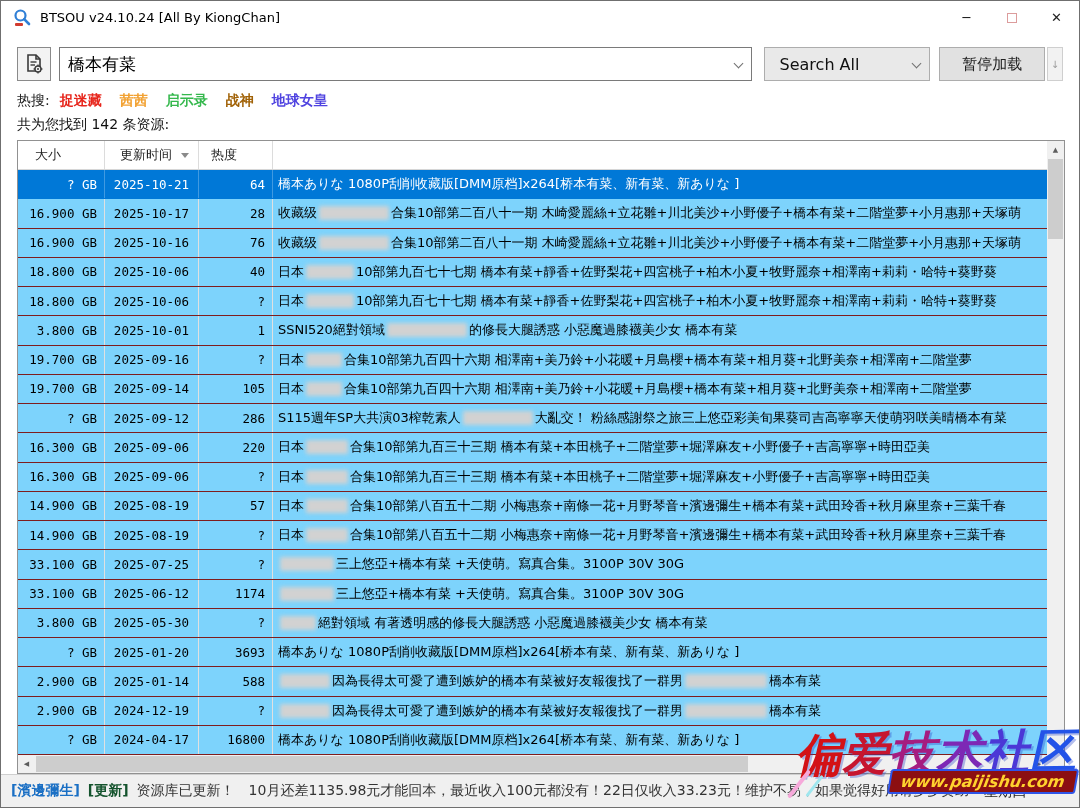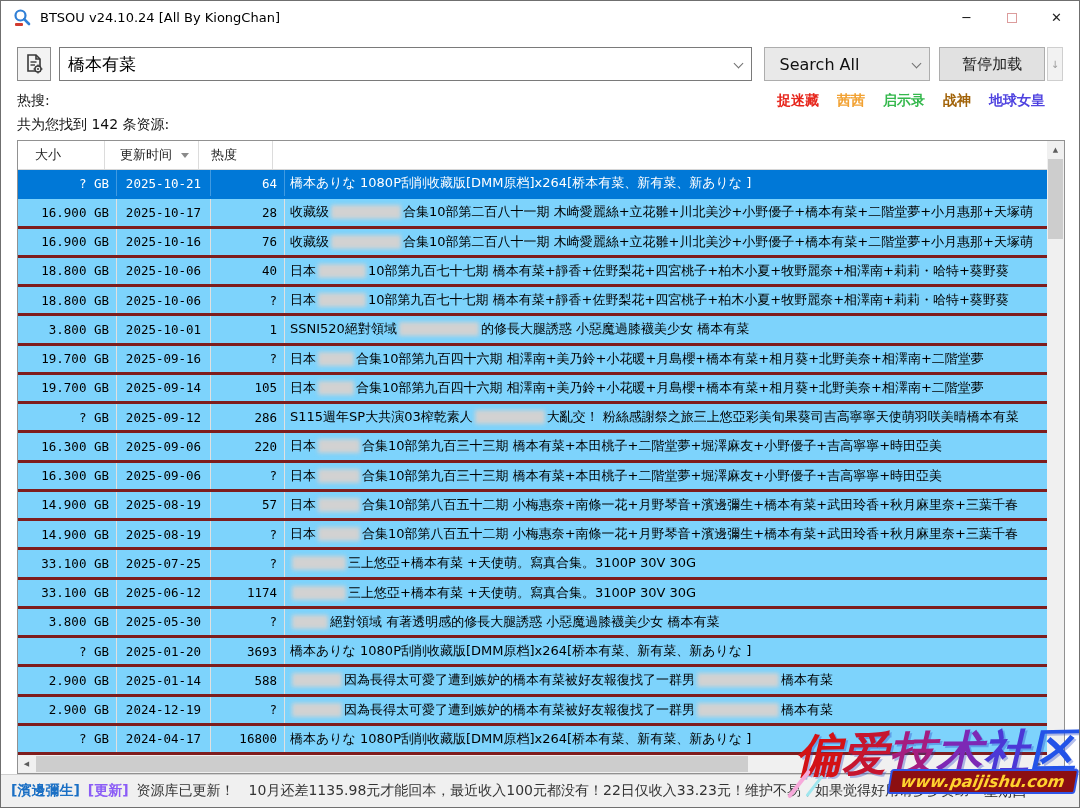--- a/index.html
+++ b/index.html
@@ -20,38 +20,38 @@
   .tool-btn { width:34px; border:1px solid #8a8a8a; background:#f3f3f3; display:flex; align-items:center; justify-content:center; }
   .search-combo { width:694px; margin-left:8px; border:1px solid #7a7a7a; background:#fff; display:flex; align-items:center; padding-left:8px; position:relative; }
   .search-combo .value { font-size:17px; color:#000; }
   .combo-arrow { position:absolute; right:9px; top:50%; transform:translateY(-58%) rotate(45deg); width:7px; height:7px; border-right:1.5px solid #707070; border-bottom:1.5px solid #707070; }
   .engine-combo { width:167px; margin-left:12px; border:1px solid #adadad; background:#e9e9e9; display:flex; align-items:center; padding-left:15px; position:relative; }
   .engine-combo .value { font-size:16px; color:#111; }
   .pause-btn { width:106px; margin-left:9px; border:1px solid #adadad; background:#e1e1e1; font-size:15px; color:#222; display:flex; align-items:center; justify-content:center; }
   .mini-btn { width:16px; margin-left:2px; border:1px solid #cfcfcf; background:#f2f2f2; color:#9a9a9a; font-size:10px; display:flex; align-items:center; justify-content:center; }
 
   
-  .hotsearch { display:flex; align-items:center; margin:10px 16px 0 16px; font-size:14px; height:20px;justify-content:space-between; }
+  .hotsearch { display:flex; align-items:center; margin:10px 16px 0 16px; font-size:14px; height:20px; }
   .hotsearch .label { color:#222; margin-right:10px; }
   .hot-link { font-weight:bold; margin-right:18px; cursor:pointer; }
 
   
   .summary { margin:5px 16px 0 16px; font-size:14px; color:#111; height:20px; }
 
   
   .table { position:relative; margin:4px 16px 0 16px; width:1048px; height:634px; border:1px solid #919191; background:#7dd3fc; }
   .thead { display:flex; height:29px; width:calc(100% - 17px); border-bottom:1px solid #d6d6d6; background:#fff; }
   .th { font-size:13px; color:#222; display:flex; align-items:center; border-right:1px solid #dcdcdc; }
   .th.size  { width:87px;  padding-left:17px; }
   .th.date  { width:94px;  padding-left:15px; }
   .th.heat  { width:74px;  padding-left:12px; }
   .th.title { flex:1; border-right:none; }
   .sort-ic { width:0; height:0; border-left:4px solid transparent; border-right:4px solid transparent; border-top:5px solid #8a8a8a; margin-left:9px; }
   .tbody { display:flex; flex-direction:column; width:calc(100% - 17px); height:585px; }
-  .trow { flex:1; display:flex; align-items:center; border-bottom:3px solid #7f1d1d; overflow:hidden;padding-left:12px; }
+  .trow { flex:1; display:flex; align-items:center; border-bottom:1px solid #7f1d1d; overflow:hidden; }
   .trow .cell { height:100%; display:flex; align-items:center; border-right:1px solid #e0e0e0; overflow:hidden; }
   .cell.size { width:87px; justify-content:flex-end; padding-right:7px; font-family:"DejaVu Sans Mono", monospace; font-size:12.5px; }
   .cell.date { width:94px; justify-content:center; font-family:"DejaVu Sans Mono", monospace; font-size:12.5px; }
   .cell.heat { width:74px; justify-content:flex-end; padding-right:7px; font-family:"DejaVu Sans Mono", monospace; font-size:12.5px; }
   .cell.title { flex:1; border-right:none; padding-left:5px; font-size:13px; white-space:nowrap; }
   .trow.selected { background:#0078d7; color:#fff; border-bottom-color:#0078d7; }
   .trow.selected .cell { border-right-color:rgba(255,255,255,.25); }
   .censor { display:inline-block; height:14px; background:#d2d2d2; border-radius:1px; filter:blur(2.2px); vertical-align:-2px; margin:0 2px; }
 
   
@@ -364,21 +364,21 @@
       <div class="arrow">◀</div>
       <div class="thumb"></div>
       <div style="flex:1"></div>
       <div class="arrow">▶</div>
     </div>
     <div class="corner"></div>
   </div>
 
   <div class="statusbar">
     <div class="status-left">
-      <span style="font-weight: bold; color: rgb(26, 111, 196);">[濱邊彌生]</span><span class="sep"></span><span style="font-weight: bold; color: #8b5cf6;">[更新]</span><span class="sep"></span><span>资源库已更新！</span><span class="sep" style="width:14px;"></span><span>10月还差1135.98元才能回本，最近收入100元都没有！22日仅收入33.23元！维护不易，如果觉得好用请多多赞助！o(╥﹏</span>
+      <span style="font-weight: bold; color: rgb(26, 111, 196);">[濱邊彌生]</span><span class="sep"></span><span style="font-weight: bold; color: #14532d;">[更新]</span><span class="sep"></span><span>资源库已更新！</span><span class="sep" style="width:14px;"></span><span>10月还差1135.98元才能回本，最近收入100元都没有！22日仅收入33.23元！维护不易，如果觉得好用请多多赞助！o(╥﹏</span>
     </div>
     <div class="weekday">星期四</div>
   </div>
 
   <div class="watermark">
     <div class="wm-text">
         <span style="color: rgb(211, 18, 22);">偏</span>
         <span style="color: rgb(198, 21, 47);">爱</span>
         <span style="color: rgb(165, 29, 128);">技</span>
         <span style="color: rgb(125, 40, 181);">术</span>

